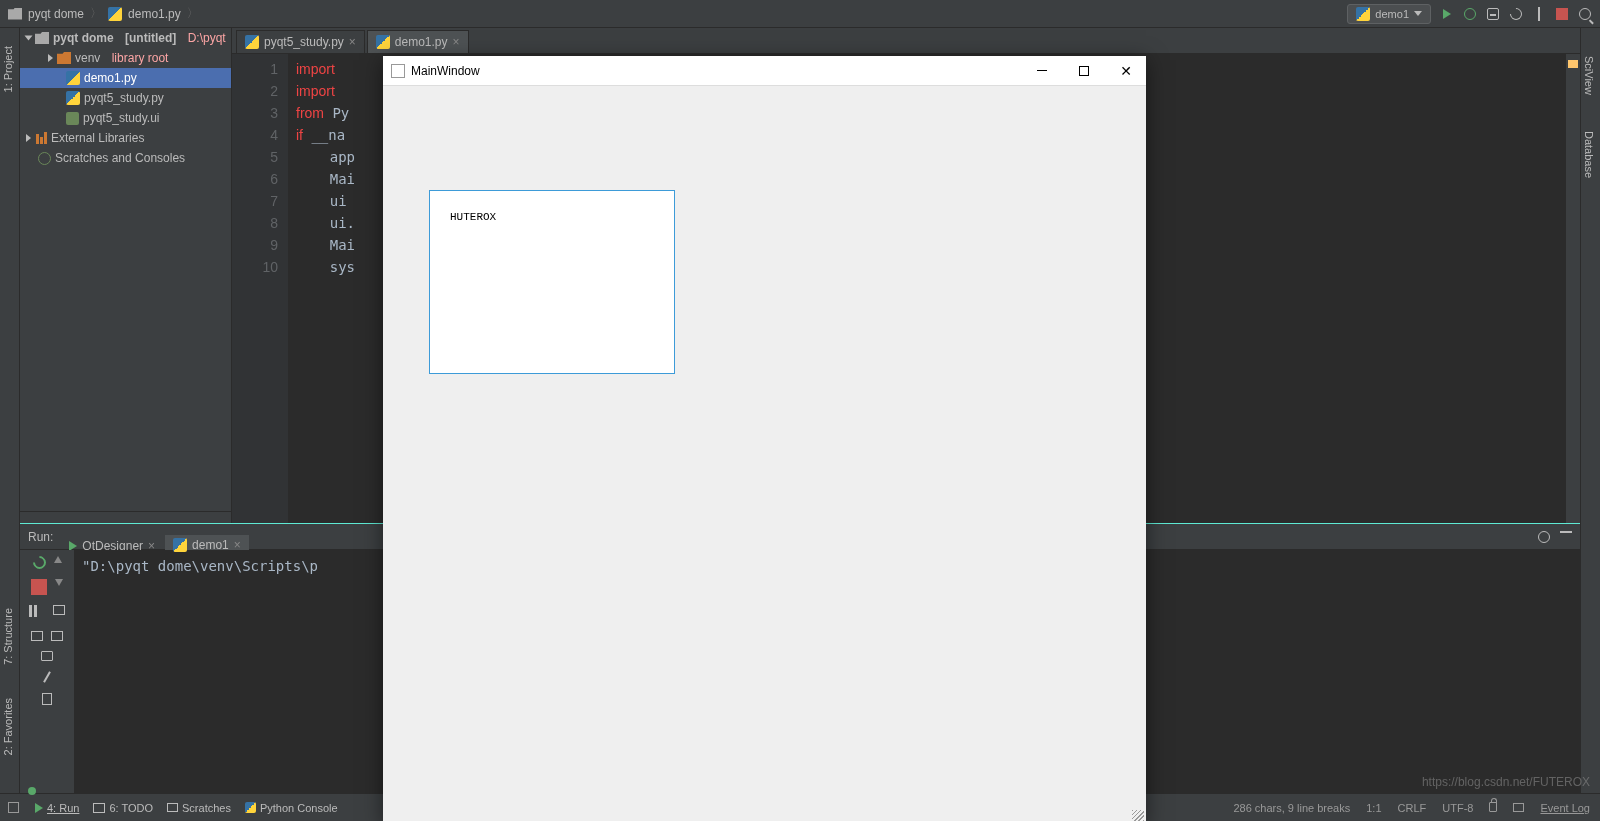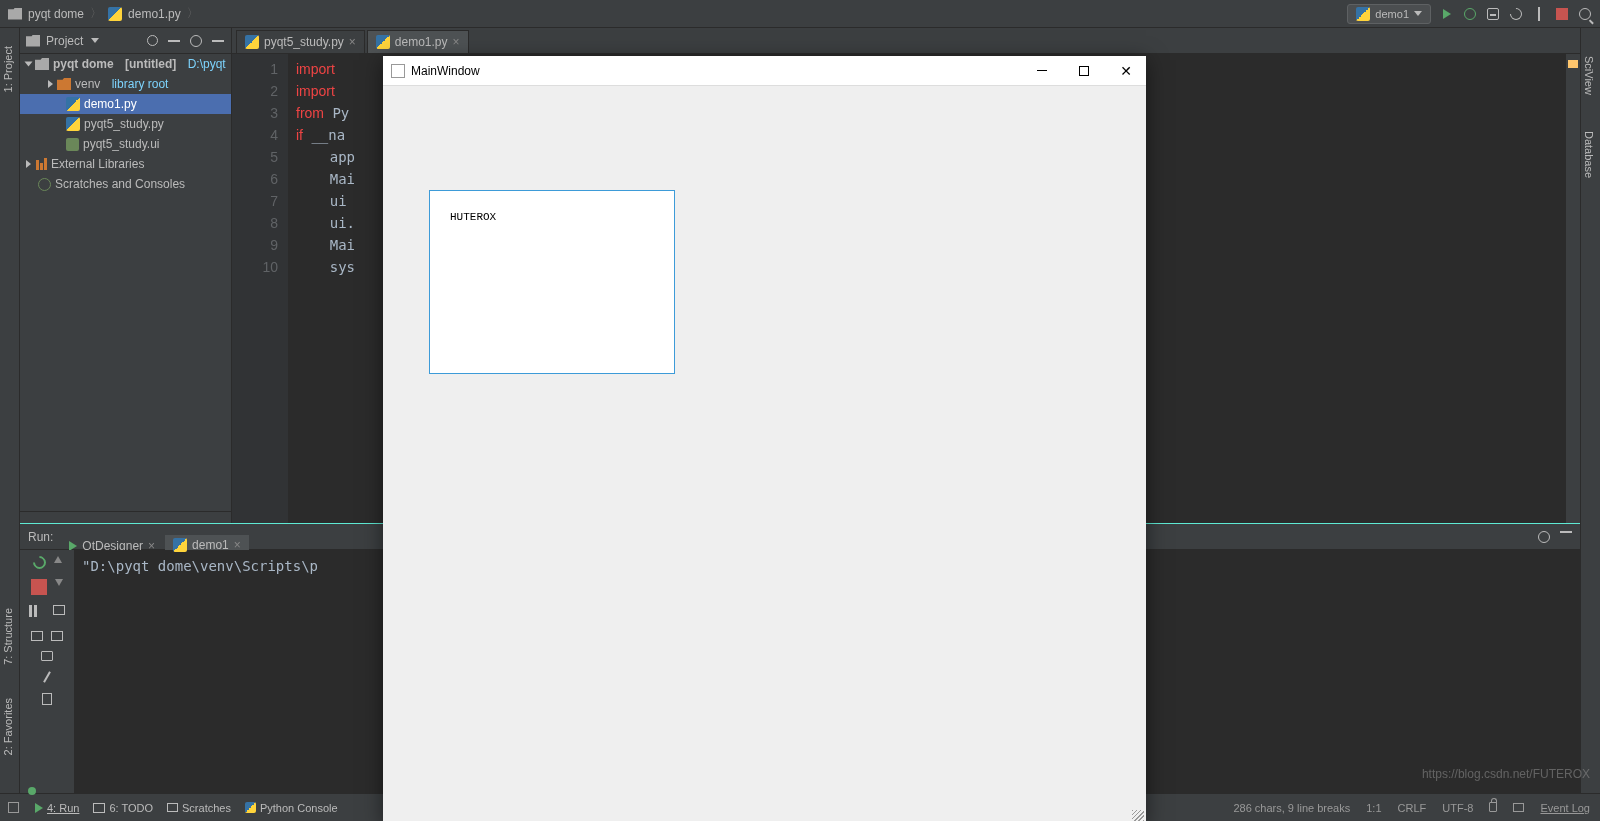--- a/index.html
+++ b/index.html
@@ -47,21 +47,21 @@
 .target-icon{width:11px;height:11px;border:1px solid #bbb;border-radius:50%;}
 .gear-icon{width:12px;height:12px;border:1.5px solid #bbb;border-radius:50%;}
 .min-icon{width:12px;height:2px;background:#bbb;}
 .tree{flex:1;overflow:auto;font-size:12px;}
 .tree-row{display:flex;align-items:center;height:20px;padding-left:6px;gap:4px;cursor:pointer;}
 .tree-row.sel{background:#4b6eaf;color:#fff;}
 .tree-row .indent{display:inline-block;}
 .tree-arrow{width:0;height:0;border-top:4px solid transparent;border-bottom:4px solid transparent;border-left:5px solid #bbb;}
 .tree-arrow.open{transform:rotate(90deg);}
 .tree-arrow.ph{border:none;width:8px;}
-.dimtxt{color:#7dd3fc;}
+.dimtxt{color:#fca5a5;}
 .lib-icon{width:12px;height:12px;display:inline-block;position:relative;}
 .lib-icon::before,.lib-icon::after{content:"";position:absolute;bottom:0;width:3px;background:#cc7832;}
 .lib-icon::before{left:1px;height:10px;} .lib-icon::after{left:5px;height:7px;}
 .lib-icon span{position:absolute;left:9px;bottom:0;width:3px;height:12px;background:#cc7832;}
 
 
 .editor { flex:1; display:flex; flex-direction:column; background:#2b2b2b; min-width:0;}
 .tabs{height:26px;background:#3c3f41;display:flex;align-items:flex-end;gap:2px;padding-left:4px;border-bottom:1px solid #2b2b2b;}
 .tab{height:23px;display:flex;align-items:center;gap:5px;padding:0 8px;background:#3c3f41;border:1px solid #2b2b2b;border-bottom:none;font-size:12px;cursor:pointer;}
 .tab.active{background:#4e5254;}
@@ -115,21 +115,21 @@
 .tbar-title{font-size:12px;color:#000;}
 .tbar-btns{margin-left:auto;display:flex;gap:18px;}
 .tbtn{width:24px;height:24px;display:flex;align-items:center;justify-content:center;cursor:pointer;color:#000;font-size:13px;}
 .minb{width:10px;height:1px;background:#000;}
 .maxb{width:10px;height:10px;border:1px solid #000;}
 .closex{font-size:14px;}
 .app-body{flex:1;position:relative;}
 .textbox{position:absolute;left:46px;top:104px;width:246px;height:184px;border:1px solid #3d9bd8;background:#fff;padding:20px;font-family:"Courier New",monospace;font-size:11px;color:#000;}
 .resize-grip{position:absolute;right:2px;bottom:2px;width:12px;height:12px;background:repeating-linear-gradient(135deg,#999 0 1px,transparent 1px 3px);}
 
-.watermark{position:absolute;right:10px;bottom:40px;color:#888;font-size:12px;opacity:.6;z-index:200;}
+.watermark{position:absolute;right:10px;bottom:32px;color:#888;font-size:12px;opacity:.6;z-index:200;}
 .scrollbar-sim{height:12px;background:#3c3f41;border-top:1px solid #2b2b2b;}
 </style>
 </head>
 <body>
 
 <div class="left-rail">
   <div class="vlabel" style="margin-top:10px;">1: Project</div>
   <div class="vlabel" style="position:absolute;bottom:120px;">7: Structure</div>
   <div class="vlabel" style="position:absolute;bottom:30px;">2: Favorites</div>
 </div>
@@ -175,39 +175,20 @@
     <div class="tb-icon">
         <span class="search-icon"></span>
       </div>
   </div>
 </div>
 
 <div class="main">
   <div class="upper">
 
     <div class="project-panel">
-      <div class="pp-header">
-        <span class="folder-icon"></span>
-        <span class="pp-title">Project</span>
-        <span class="tri-down" style="margin-left:2px;"></span>
-        <div class="pp-tools">
-          <div class="pp-tool">
-              <span class="target-icon"></span>
-            </div>
-          <div class="pp-tool">
-              <span style="width:12px;height:2px;background:#bbb;"></span>
-            </div>
-          <div class="pp-tool">
-              <span class="gear-icon"></span>
-            </div>
-          <div class="pp-tool">
-              <span class="min-icon"></span>
-            </div>
-        </div>
-      </div>
       <div class="tree">
         <div class="tree-row">
           <span class="tree-arrow open"></span>
           <span class="folder-icon"></span>
           <b>pyqt dome</b>&nbsp;
           <b>[untitled]</b>&nbsp;
           <span class="dimtxt">D:\pyqt</span>
         </div>
         <div class="tree-row">
           <span class="indent" style="width:18px;"></span>

